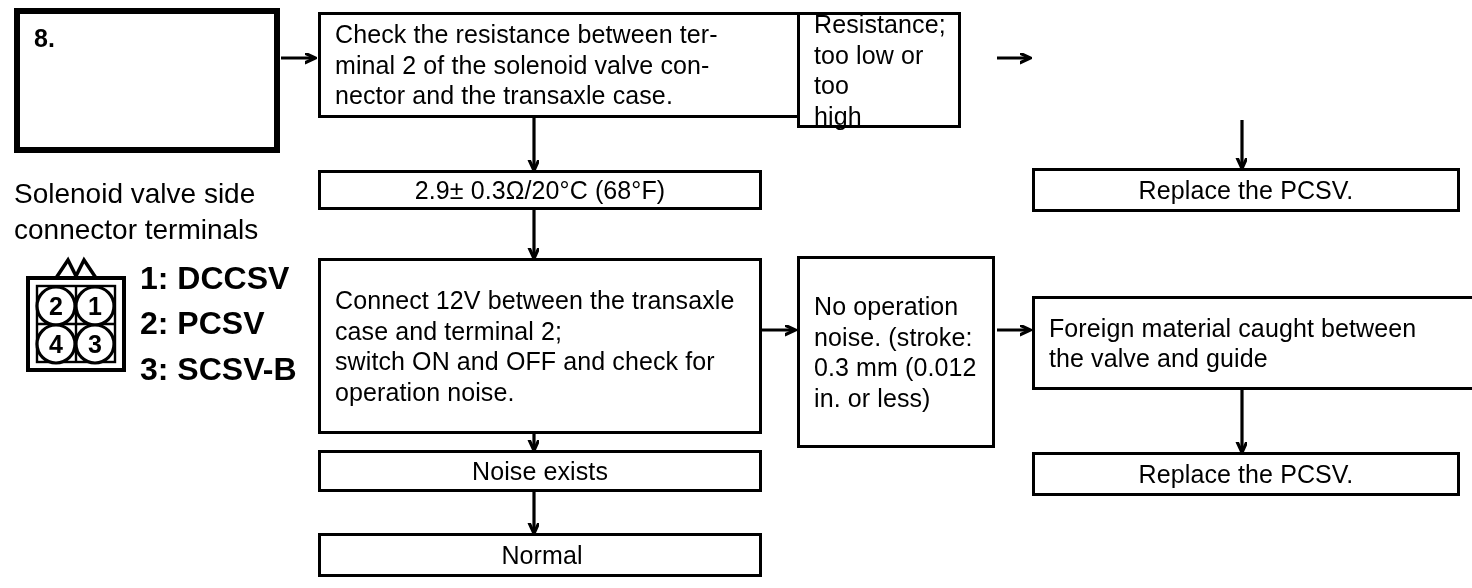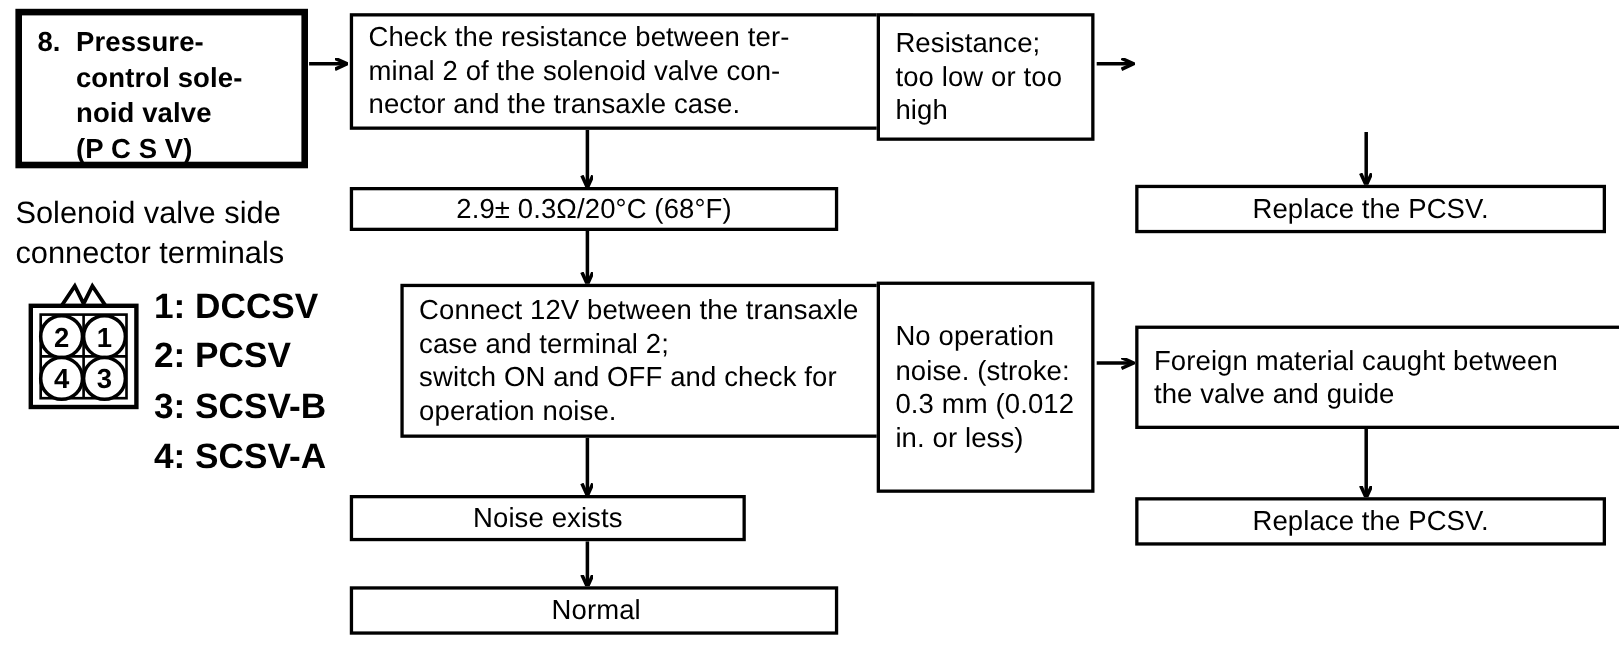--- a/index.html
+++ b/index.html
@@ -101,24 +101,20 @@
     <line x1="1242" y1="390" x2="1242" y2="452" stroke="#000" stroke-width="3.2" marker-end="url(#ah)"></line>
 
     <line x1="534" y1="398" x2="534" y2="450" stroke="#000" stroke-width="3.2" marker-end="url(#ah)"></line>
 
     <line x1="534" y1="492" x2="534" y2="533" stroke="#000" stroke-width="3.2" marker-end="url(#ah)"></line>
   </svg>
 
   <div class="box thick left top" style="left:14px; top:8px; width:266px; height:145px;">
     <div class="title-inner">
       <span class="title-num">8.</span>
-      <span class="title-txt" style="white-space:pre-line;">Pressure-
-control sole-
-noid  valve
-(P C S V)</span>
     </div>
   </div>
 
   <div class="text" style="left:14px; top:176px; width:300px;">Solenoid  valve  side
 connector terminals</div>
 
   <svg class="connector" style="left:22px; top:256px;" width="108" height="118" viewBox="0 0 108 118">
 
     <path d="M34,22 L46,4 L54,20 L62,4 L74,22 Z" fill="none" stroke="#000" stroke-width="3.5"></path>
 
@@ -136,48 +132,47 @@
     <text x="34" y="59" text-anchor="middle" font-family="Liberation Sans, sans-serif" font-size="25" font-weight="bold" fill="#000">2</text>
     <text x="73" y="59" text-anchor="middle" font-family="Liberation Sans, sans-serif" font-size="25" font-weight="bold" fill="#000">1</text>
     <text x="34" y="97" text-anchor="middle" font-family="Liberation Sans, sans-serif" font-size="25" font-weight="bold" fill="#000">4</text>
     <text x="73" y="97" text-anchor="middle" font-family="Liberation Sans, sans-serif" font-size="25" font-weight="bold" fill="#000">3</text>
   </svg>
 
   <div class="term-list" style="left:140px; top:256px;">
     <div>1: DCCSV</div>
     <div>2: PCSV</div>
     <div>3: SCSV-B</div>
-    <div>4: SCSV-A</div>
   </div>
 
   <div class="box left" style="left:318px; top:12px; width:512px; height:106px; white-space:pre-line;">Check the resistance between ter-
 minal 2 of the solenoid valve con-
 nector and the transaxle case.</div>
 
-  <div class="box left" style="left:797px; top:12px; width:198px; height:116px; white-space:pre-line;">Resistance;
+  <div class="box left" style="left:797px; top:12px; width:164px; height:116px; white-space:pre-line;">Resistance;
 too low or too
 high</div>
 
 
   <div class="box center" style="left:318px; top:170px; width:444px; height:40px;">2.9± 0.3Ω/20°C (68°F)</div>
 
   <div class="box center" style="left:1032px; top:168px; width:428px; height:44px;">Replace the PCSV.</div>
 
-  <div class="box left" style="left:318px; top:258px; width:444px; height:140px; white-space:pre-line;margin-left:46px;">Connect 12V between the transaxle
+  <div class="box left" style="left:318px; top:258px; width:444px; height:176px; white-space:pre-line;">Connect 12V between the transaxle
 case and terminal 2;
 switch ON and OFF and check for
 operation noise.</div>
 
   <div class="box left" style="left:797px; top:256px; width:198px; height:192px; white-space:pre-line;">No  operation
 noise. (stroke:
 0.3 mm (0.012
 in. or less)</div>
 
   <div class="box left" style="left:1032px; top:296px; width:484px; height:94px; white-space:pre-line;">Foreign material caught between
 the valve and guide</div>
 
-  <div class="box center" style="left:318px; top:450px; width:360px; height:42px;">Noise  exists</div>
+  <div class="box center" style="left:318px; top:450px; width:444px; height:42px;">Noise  exists</div>
 
   <div class="box center" style="left:1032px; top:452px; width:428px; height:44px;">Replace the PCSV.</div>
 
   <div class="box center" style="left:318px; top:533px; width:444px; height:44px;padding-left:12px;">Normal</div>
 
 </div>
 
 </body></html>

